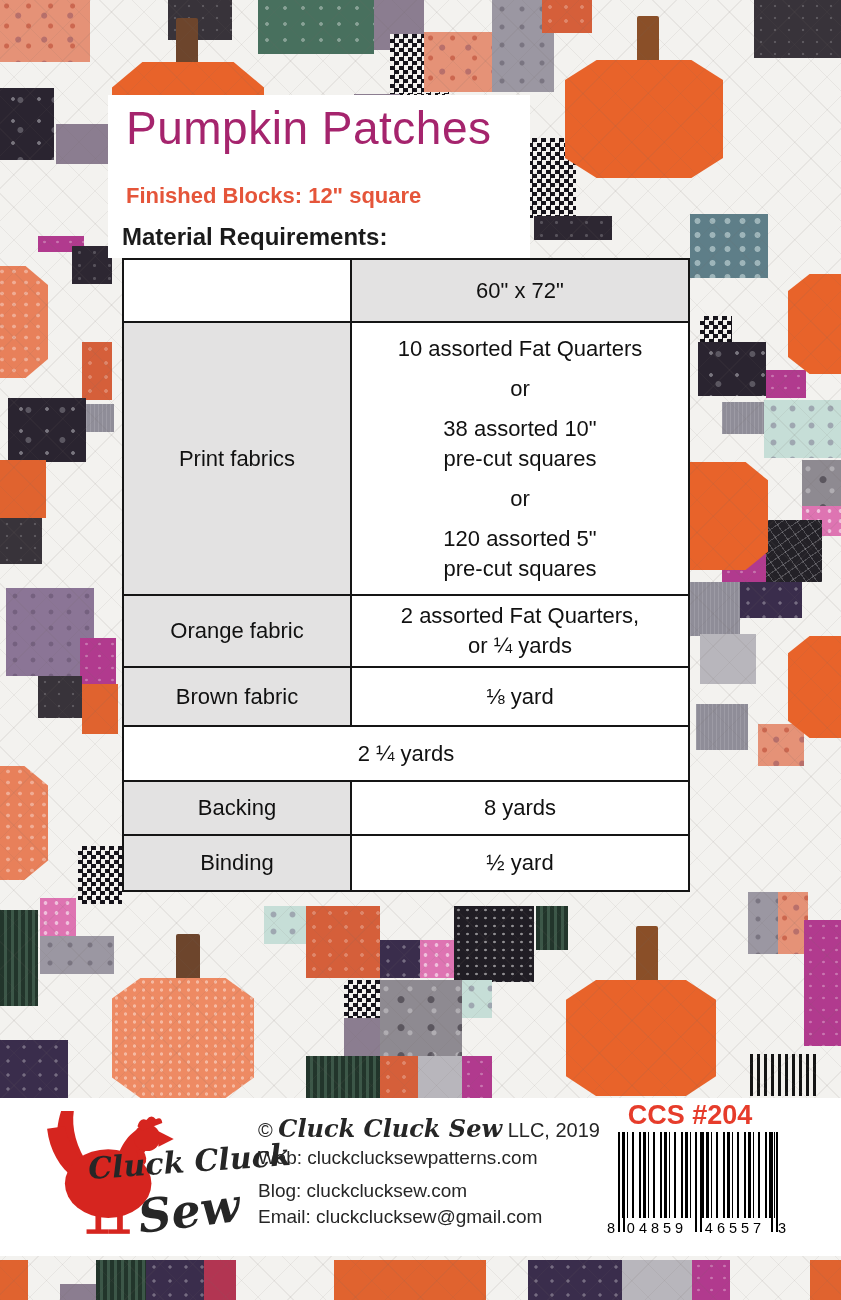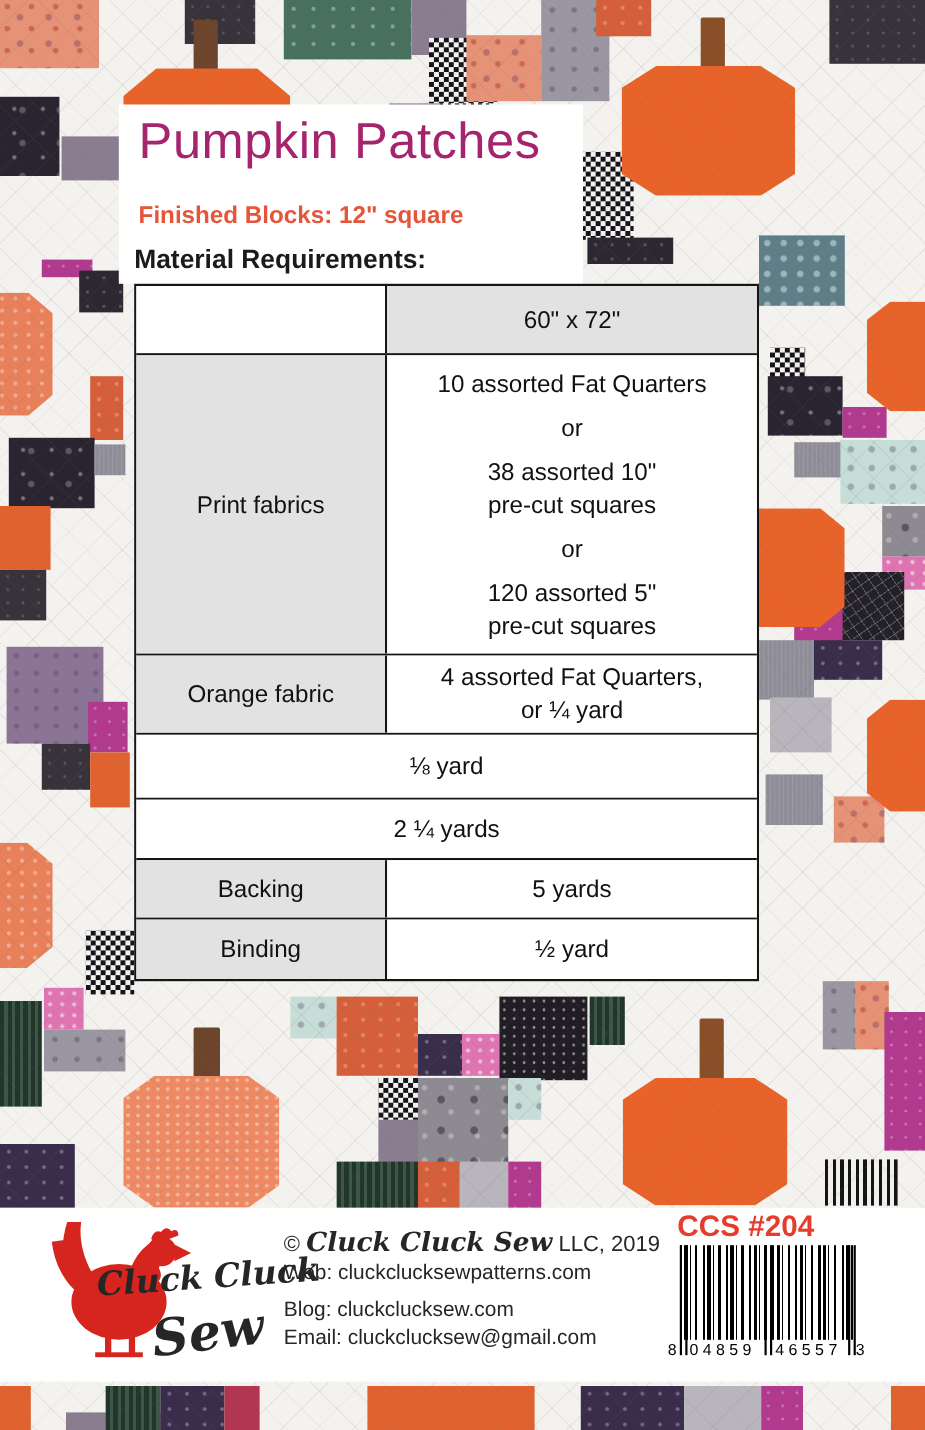--- a/index.html
+++ b/index.html
@@ -62,21 +62,21 @@
   .logo svg{position:absolute;left:4px;top:3px;width:140px;height:142px;}
   .logo-script{position:absolute;font-family:"DejaVu Serif","Liberation Serif",serif;font-style:italic;font-weight:bold;color:#262626;white-space:nowrap;}
   .logo-line1{left:50px;top:44px;font-size:30px;transform:rotate(-4deg);}
   .logo-line2{left:100px;top:84px;font-size:46px;transform:rotate(-7deg);}
   .footer-center{position:absolute;left:258px;top:16px;width:340px;color:#262626;}
   .copyright{font-size:20px;white-space:nowrap;}
   .copyright .script{font-family:"DejaVu Serif","Liberation Serif",serif;font-style:italic;font-weight:bold;font-size:24px;text-align:center;}
   .contact{font-size:19px;margin-top:4px;white-space:nowrap;}
   .contact:first-of-type{margin-top:16px;}
   .contact.blog{margin-top:11px;}
-  .ccs{position:absolute;left:586px;top:2px;width:184px;text-align:center;font-size:27px;font-weight:bold;color:var(--ccs-red,#e63c2b);}
+  .ccs{position:absolute;left:598px;top:2px;width:184px;text-align:center;font-size:27px;font-weight:bold;color:var(--ccs-red,#e63c2b);}
   .barcode{position:absolute;left:604px;top:34px;width:186px;height:116px;background:#fff;}
   .bars{position:absolute;left:14px;top:0;width:158px;height:86px;
     background:repeating-linear-gradient(90deg,#000 0 2px,#fff 2px 4px,#000 4px 7px,#fff 7px 9px,#000 9px 10px,#fff 10px 14px,#000 14px 16px,#fff 16px 21px);}
   .guard{position:absolute;top:0;width:2px;height:100px;background:#000;}
   .digits{position:absolute;left:0;top:88px;width:186px;display:flex;align-items:flex-end;font-size:14.5px;color:#000;}
   .digits .lead{width:14px;text-align:center;}
   .digits .grp{flex:1;text-align:center;letter-spacing:4px;}
   .digits .trail{width:16px;text-align:center;}
 </style>
 </head>
@@ -206,33 +206,34 @@
         <div>or</div>
         <div>
           <div>120 assorted 5"</div>
           <div>pre-cut squares</div>
         </div>
       </div>
     </div>
     <div class="trow" style="height:72px">
       <div class="cell cell-l">Orange fabric</div>
       <div class="cell cell-r">
-        <div>4 assorted Fat Quarters,</div>
-        <div>or ¼ yard</div>
+        <div>2 assorted Fat Quarters,</div>
+        <div>or ¼ yards</div>
       </div>
     </div>
     <div class="trow" style="height:59px">
+      <div class="cell cell-l">Brown fabric</div>
       <div class="cell cell-r">⅛ yard</div>
     </div>
     <div class="trow" style="height:55px">
       <div class="cell cell-r">2 ¼ yards</div>
     </div>
     <div class="trow" style="height:54px">
       <div class="cell cell-l">Backing</div>
-      <div class="cell cell-r">5 yards</div>
+      <div class="cell cell-r">8 yards</div>
     </div>
     <div class="trow" style="height:54px">
       <div class="cell cell-l">Binding</div>
       <div class="cell cell-r">½ yard</div>
     </div>
   </div>
 
   <div class="footer">
     <div class="logo">
       <svg viewBox="0 0 220 210">

